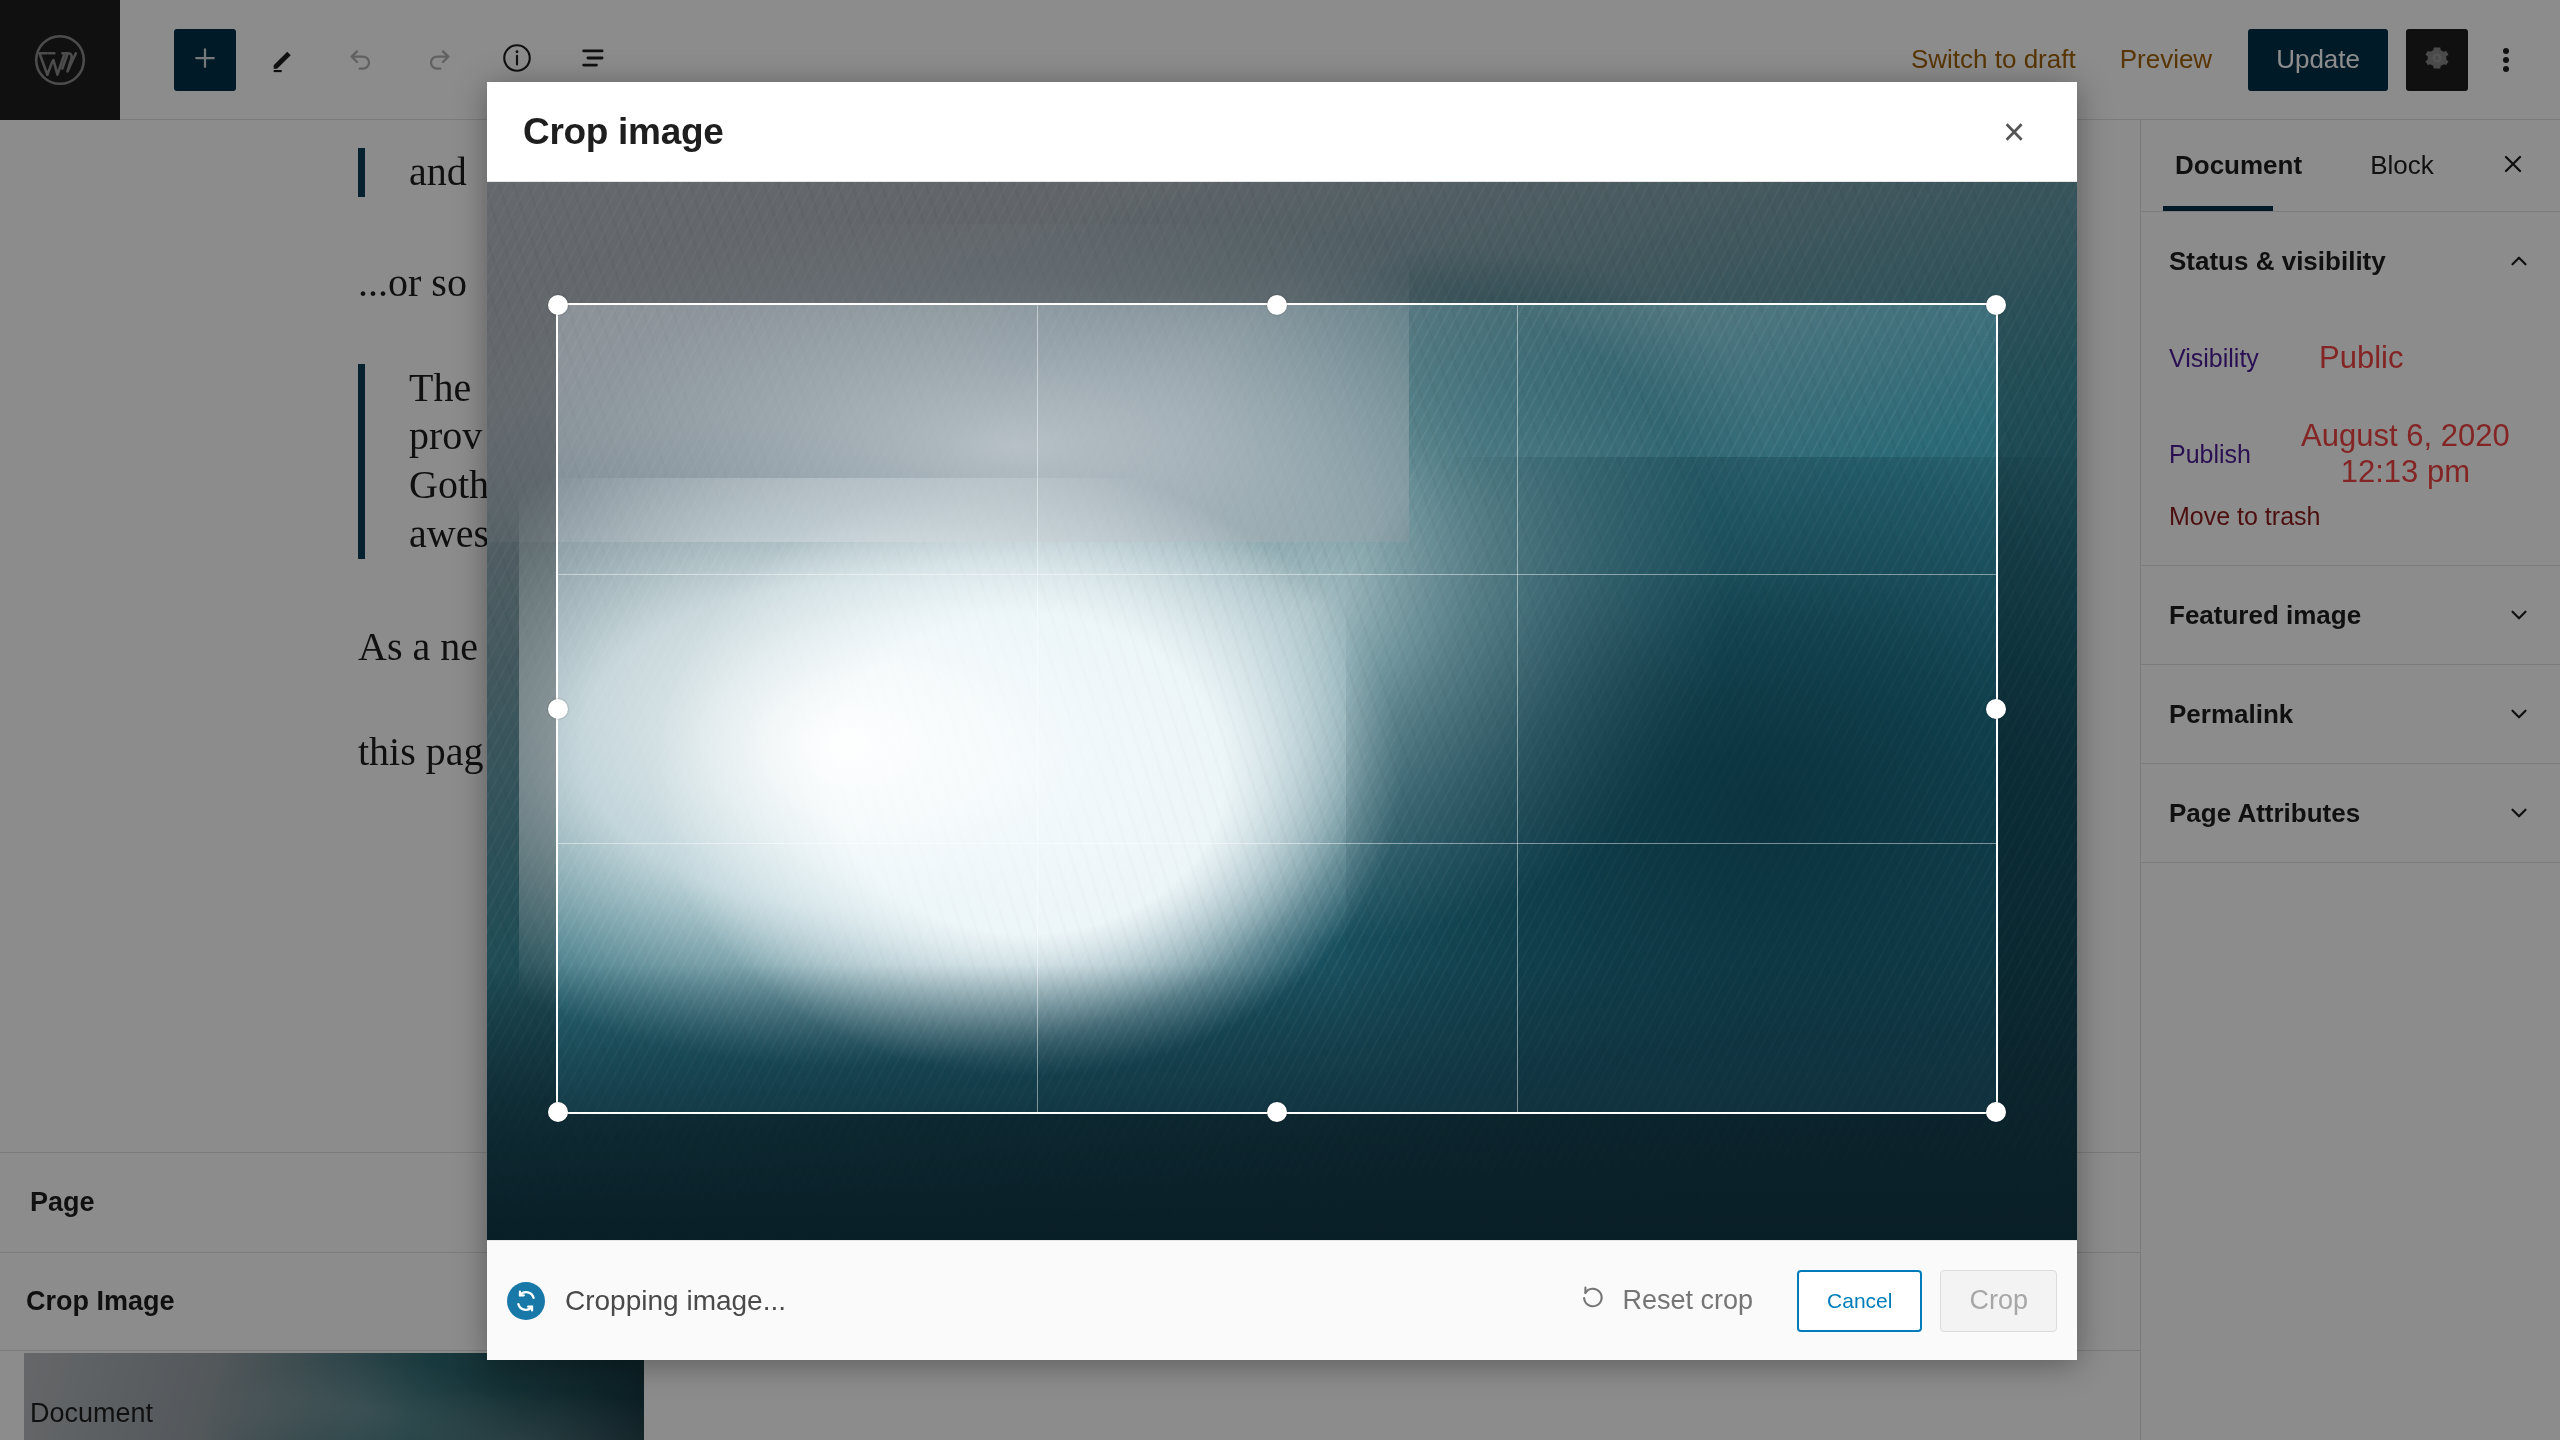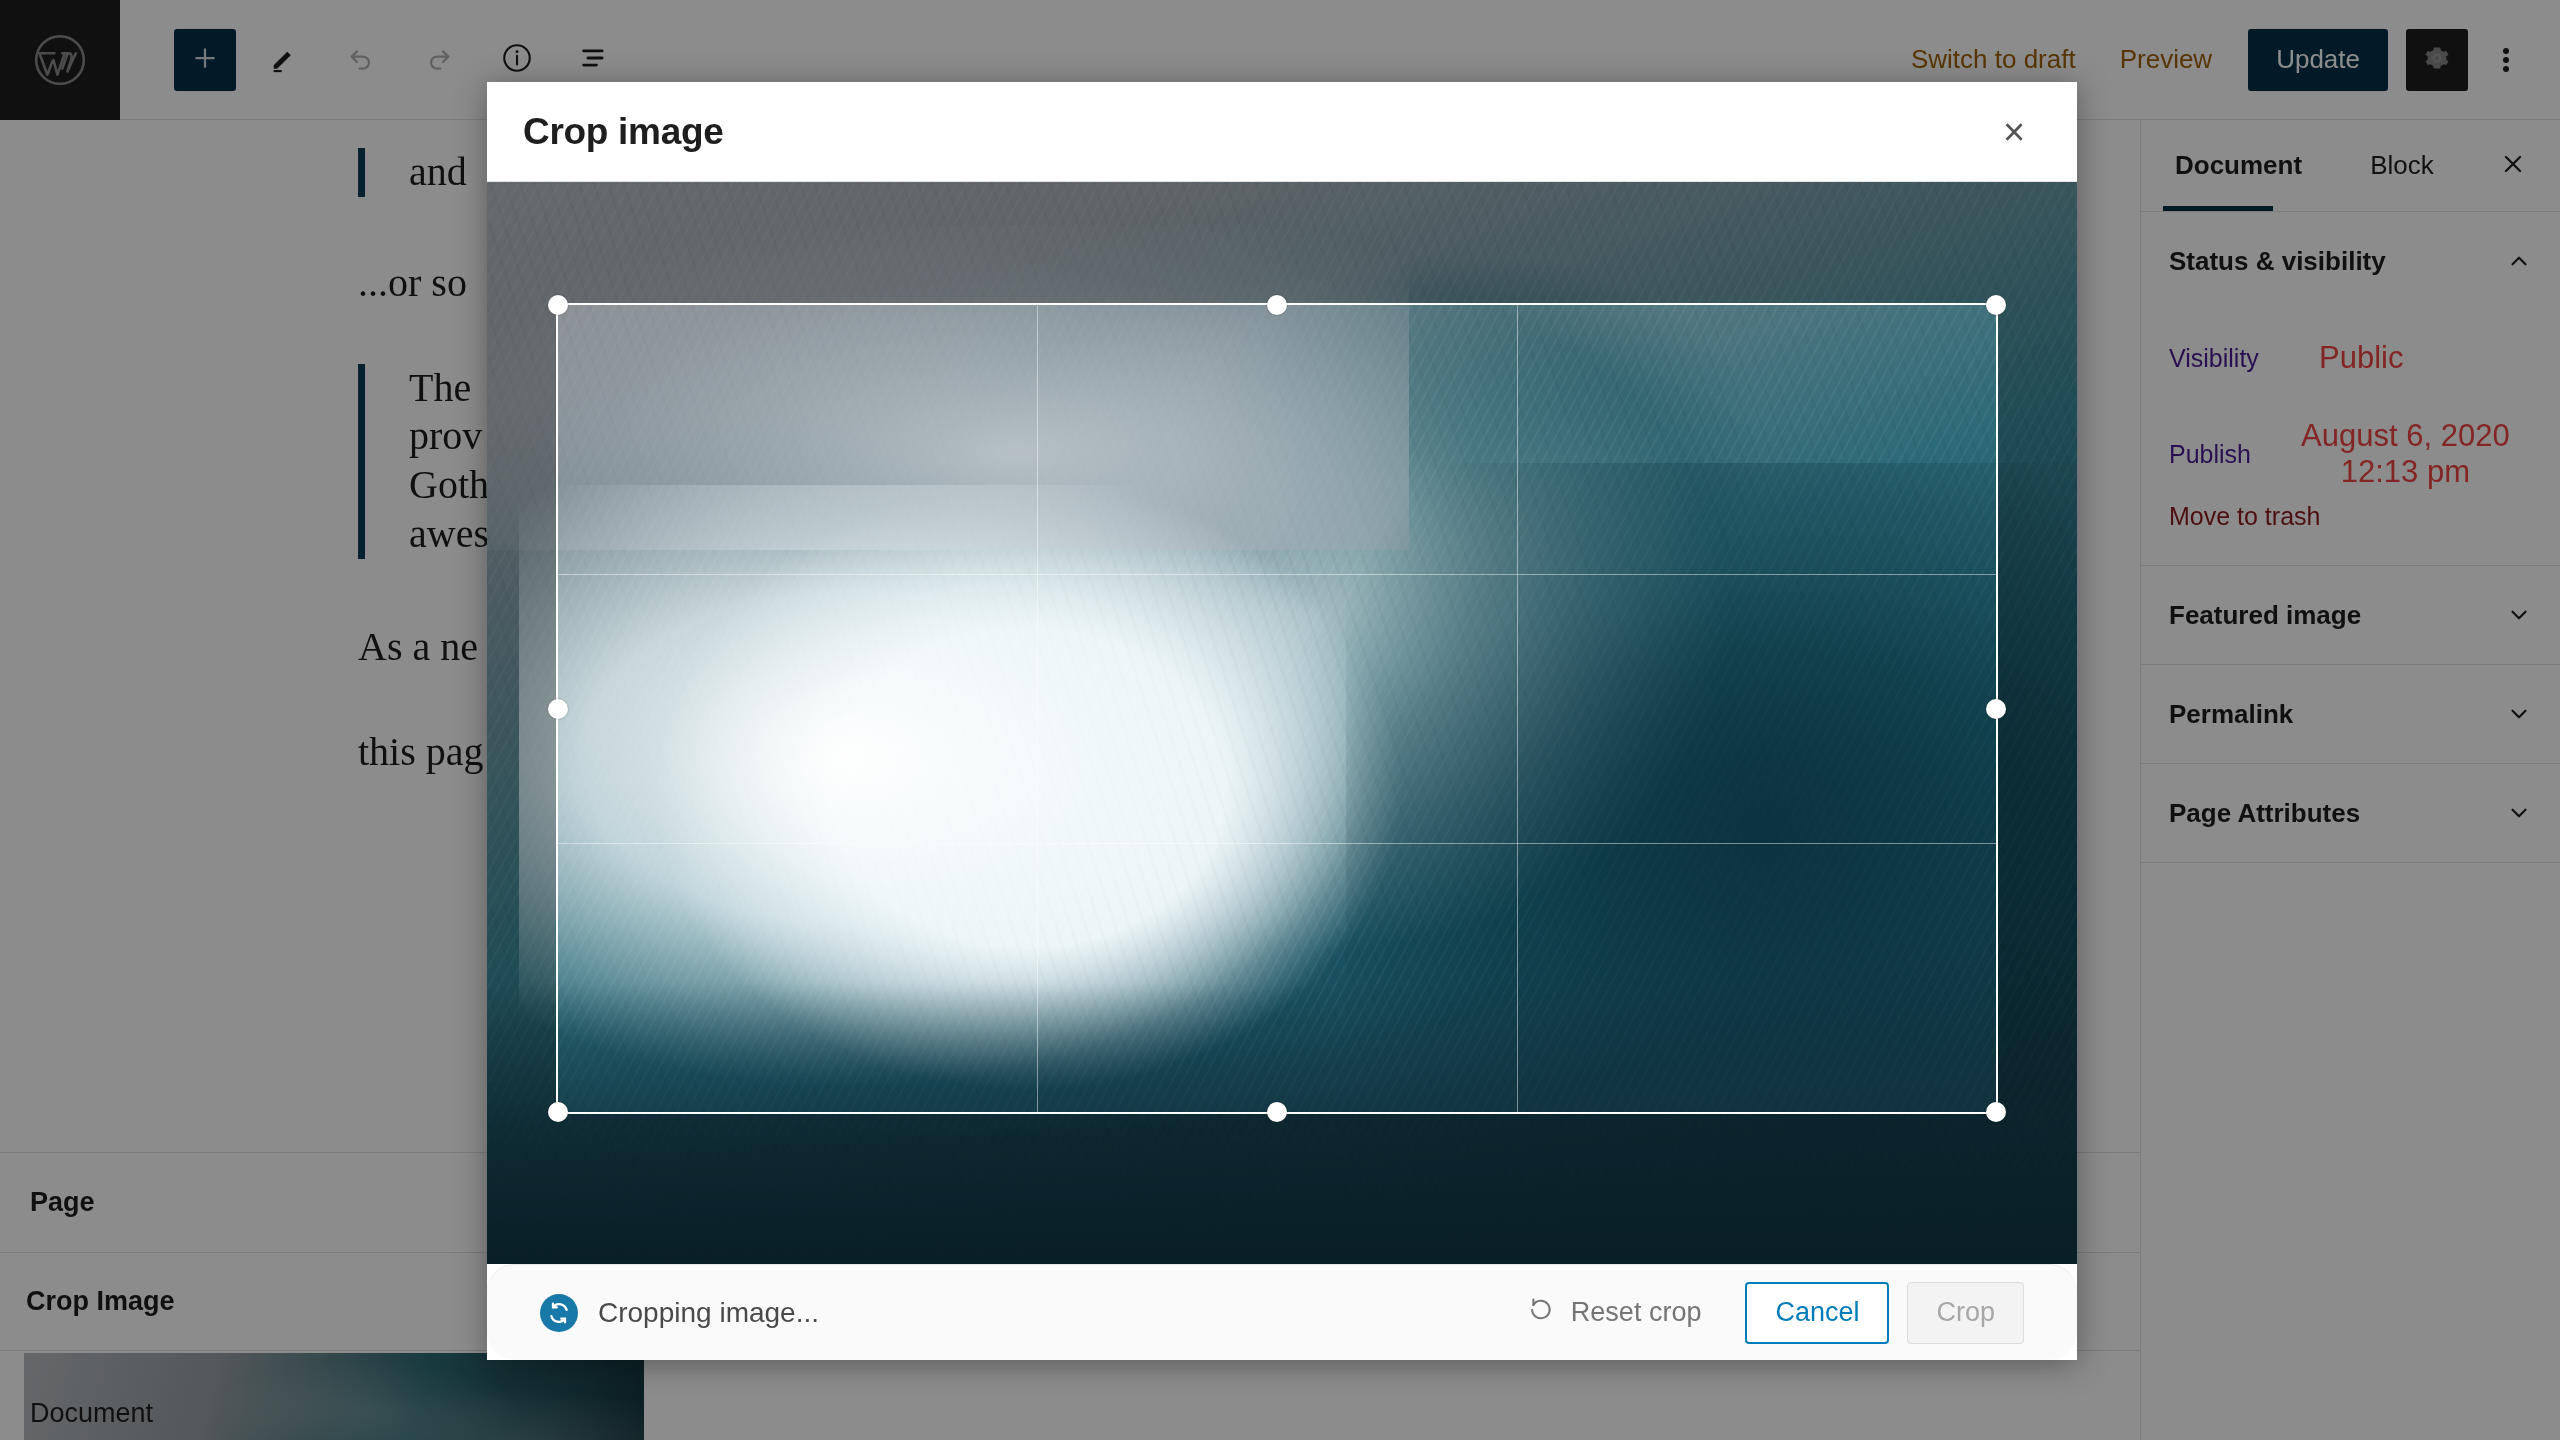--- a/index.html
+++ b/index.html
@@ -197,35 +197,35 @@
   .crop-grid i { position: absolute; background: rgba(255,255,255,.45); }
   .crop-grid i.v { top:0; bottom:0; width:1px; }
   .crop-grid i.h { left:0; right:0; height:1px; }
   .handle {
     position: absolute; width: 20px; height: 20px; border-radius: 50%;
     background: #ffffff; transform: translate(-50%,-50%);
     box-shadow: 0 0 2px rgba(0,0,0,.35); cursor: pointer;
   }
 
   .modal-foot {
-    height: 96px; flex: none; display: flex; align-items: center;
-    padding: 0 53px; background: #fafafa; border-top: 1px solid #e6e6e6; border-radius: 28px;
+    height: 120px; flex: none; display: flex; align-items: center;
+    padding: 0 20px; background: #fafafa; border-top: 1px solid #e6e6e6;
   }
   .spinner {
     width: 38px; height: 38px; border-radius: 50%; background: #1878a8;
     display: flex; align-items: center; justify-content: center; flex: none; margin-right: 20px;
   }
   .foot-status { font-size: 28px; color: #4a4a4a; }
   .foot-right { margin-left: auto; display: flex; align-items: flex-end; gap: 0; }
   .reset-btn {
     display: flex; align-items: center; gap: 16px; background: none; border: none;
     font-size: 27px; color: #757575; padding: 0 26px; height: 62px; cursor: pointer;
   }
   .cancel-btn {
-    font-size: 27px; color: #007cba; background: #fff;
+    font-size: 21px; color: #007cba; background: #fff;
     border: 2px solid #007cba; border-radius: 4px; height: 62px; padding: 0 28px;
     margin-left: 18px; cursor: pointer;
   }
   .crop-btn {
     font-size: 27px; color: #a7a7a7; background: #f3f3f3;
     border: 1px solid #dcdcdc; border-radius: 4px; height: 62px; padding: 0 28px;
     margin-left: 18px; cursor: default;
   }
 </style>
 </head>

